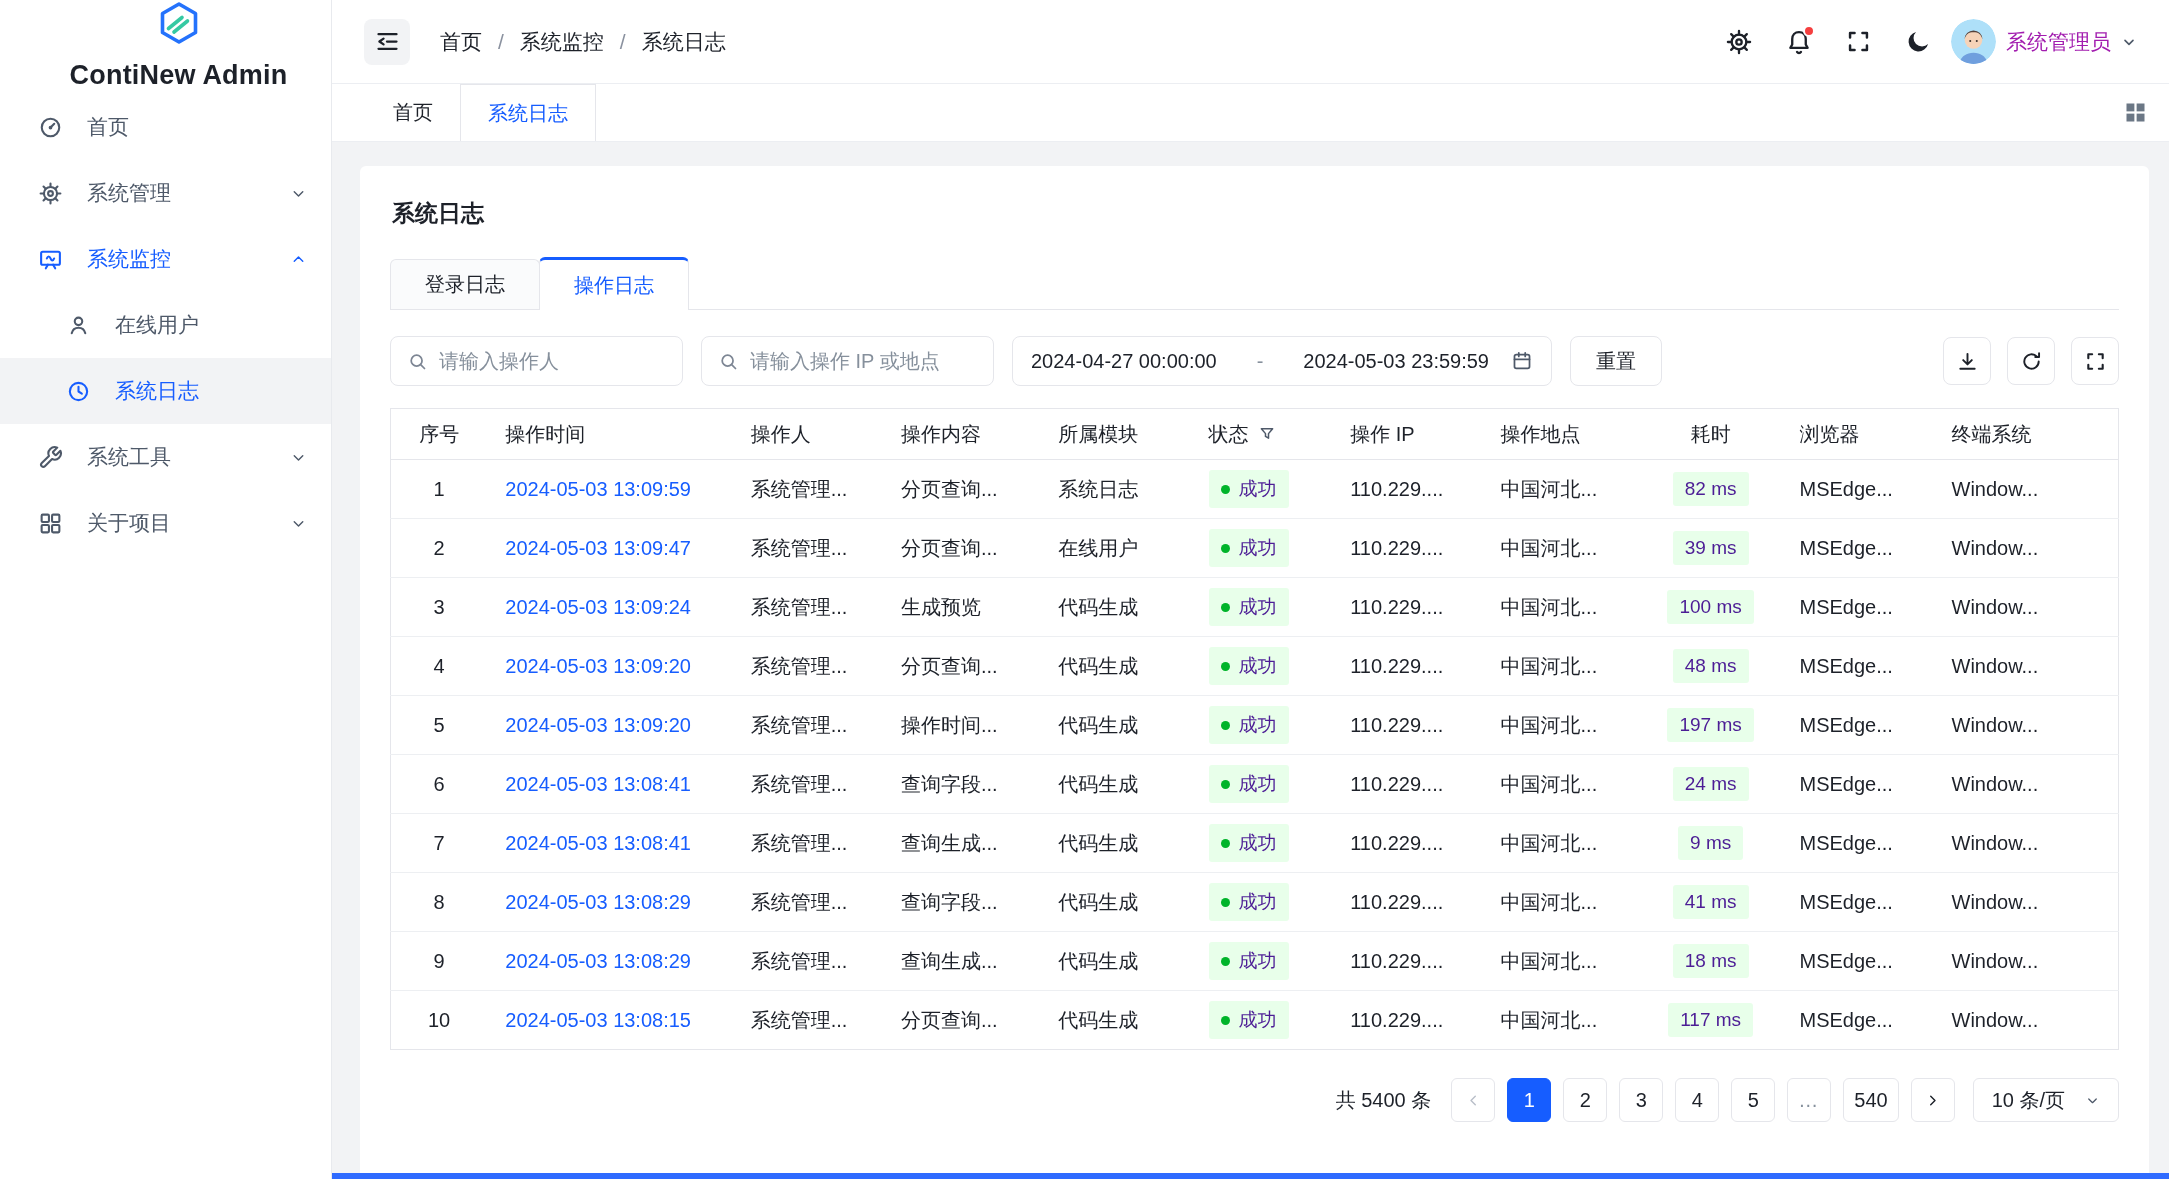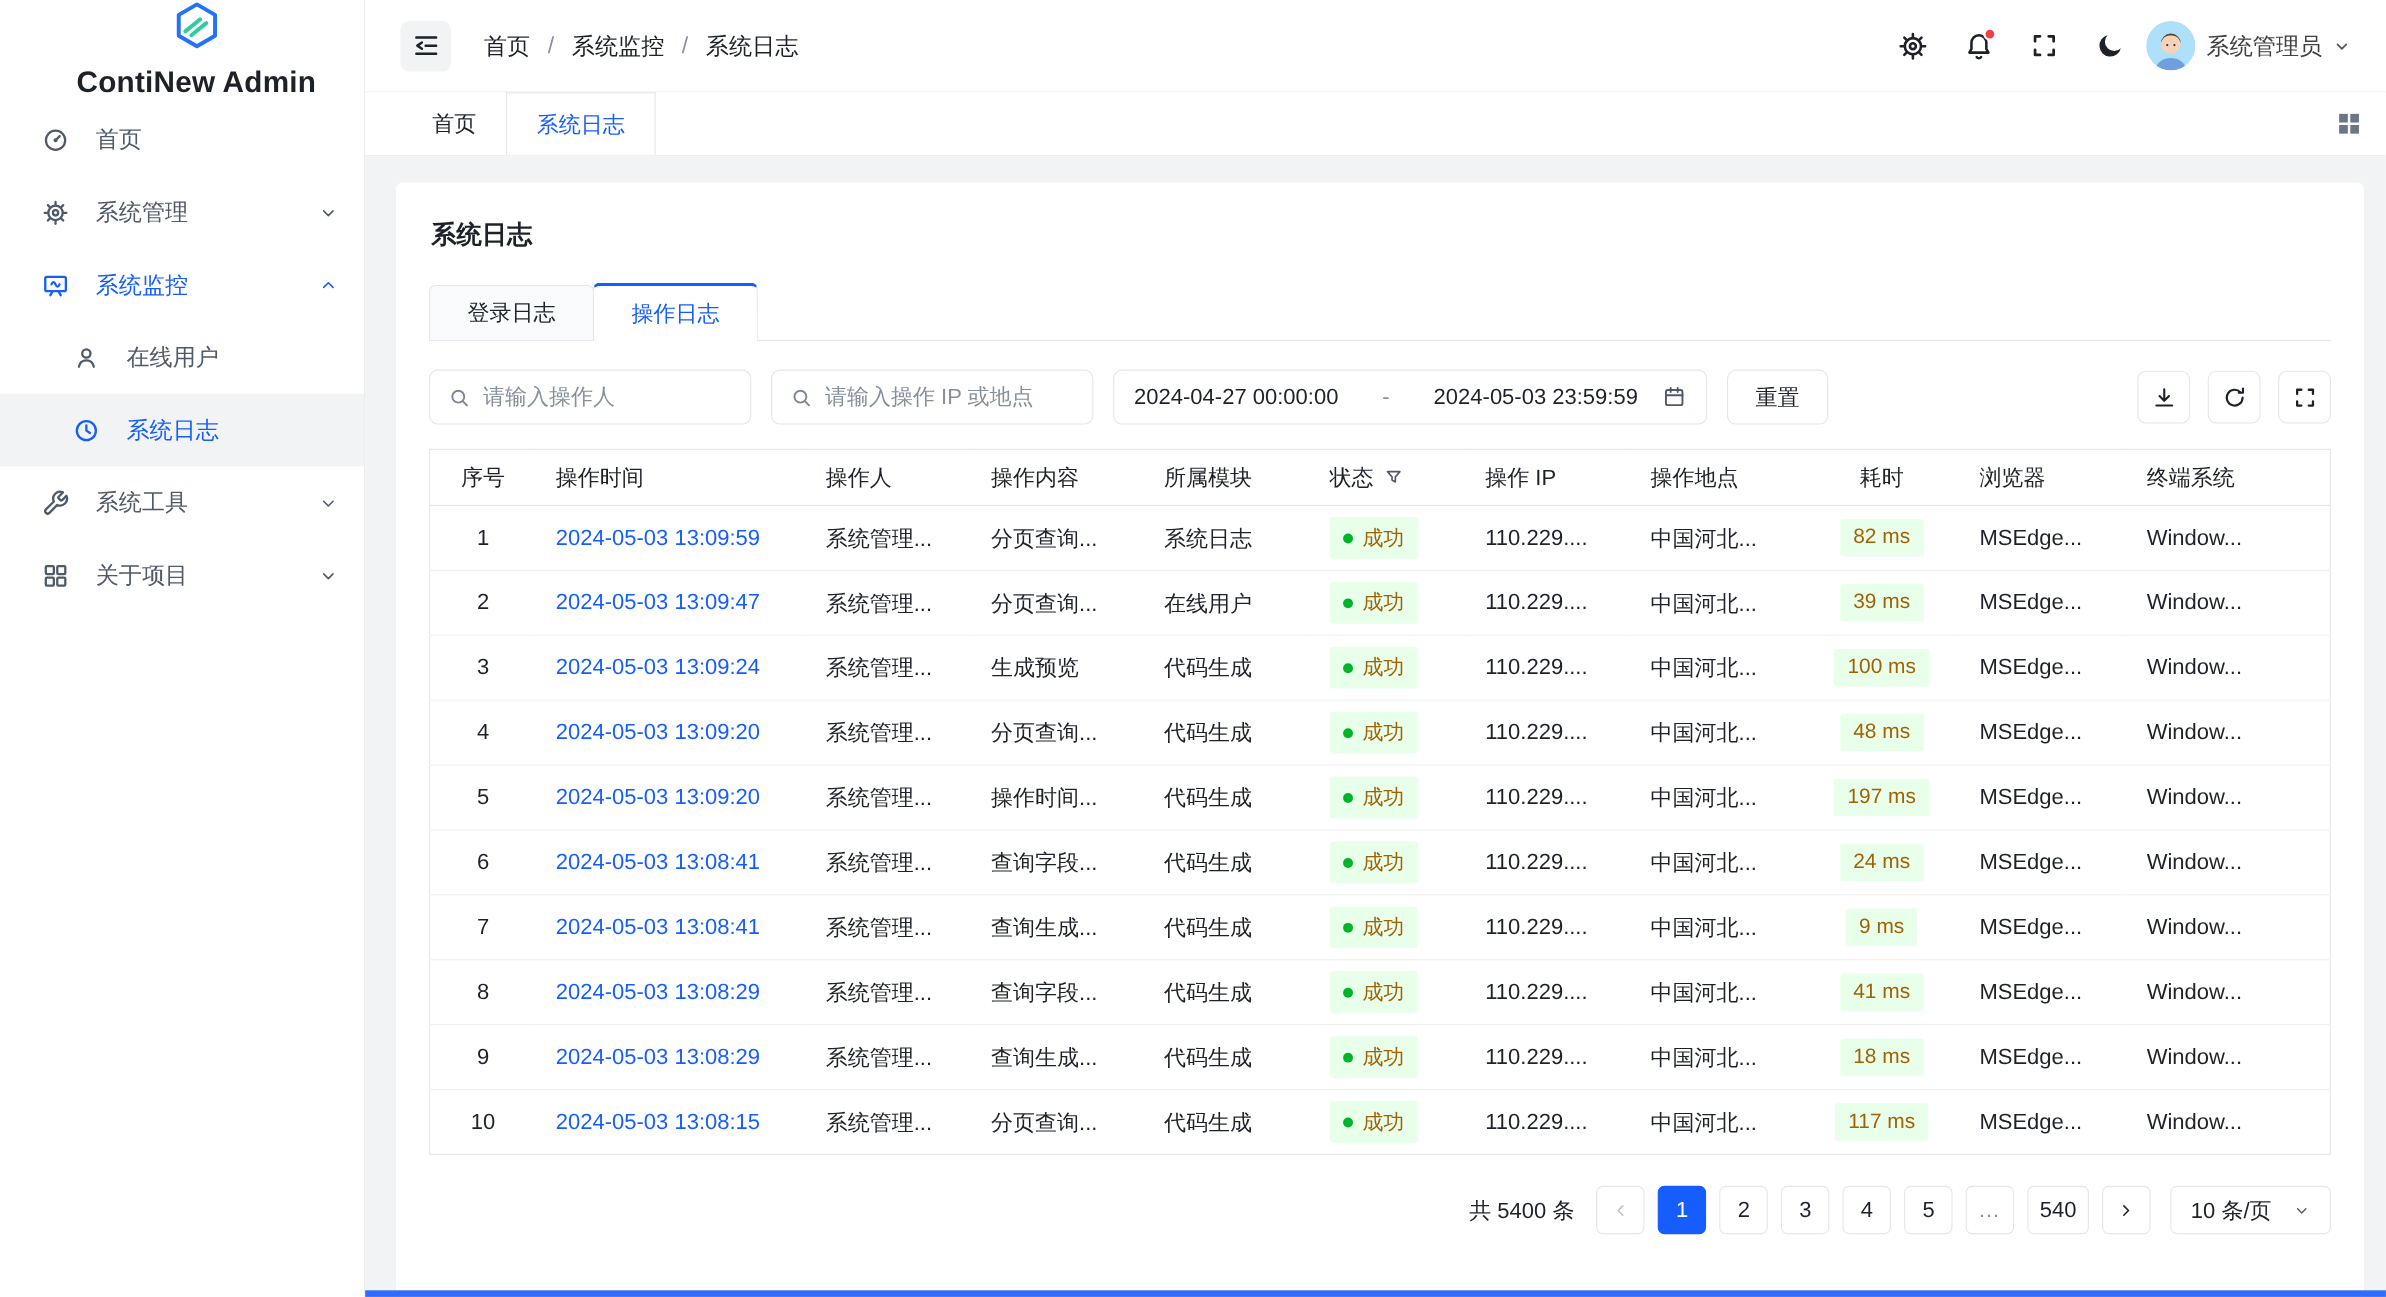--- a/index.html
+++ b/index.html
@@ -30,21 +30,21 @@
   .topbar { height:84px; display:flex; align-items:center; padding:0 32px; border-bottom:1px solid #eceef2; background:#fff; }
   .collapse-btn { width:46px; height:46px; background:#f2f3f5; border-radius:8px; display:flex; align-items:center; justify-content:center; color:#1d2129; cursor:pointer; }
   .breadcrumb { margin-left:30px; display:flex; align-items:center; gap:16px; font-size:21px; color:#1d2129; }
   .breadcrumb .sep { color:#8a919f; }
   .topbar-right { margin-left:auto; display:flex; align-items:center; gap:32px; }
   .tb-icon { width:28px; height:28px; color:#1d2129; cursor:pointer; }
   .bell-wrap { position:relative; cursor:pointer; }
   .bell-dot { position:absolute; top:-3px; right:-2px; width:12px; height:12px; border-radius:50%; background:#f53f3f; border:2px solid #fff; }
   .avatar { width:45px; height:45px; border-radius:50%; overflow:hidden; cursor:pointer; }
   .user-wrap { display:flex; align-items:center; gap:10px; cursor:pointer; margin-left:-14px; }
-  .user-name { font-size:21px; color:#404040; }
+  .user-name { font-size:21px; color:#a21caf; }
   .user-chev { width:16px; height:16px; color:#4e5969; }
 
   .tabbar { height:58px; display:flex; align-items:stretch; border-bottom:1px solid #eceef2; background:#fff; padding-left:34px; }
   .vtab { display:flex; align-items:center; padding:0 27px; font-size:20px; color:#1d2129; cursor:pointer; }
   .vtab.active { color:#165dff; border-left:1px solid #e5e6eb; border-right:1px solid #e5e6eb; border-top:1px solid #e5e6eb; background:#fff; }
   .tabbar-right { margin-left:auto; display:flex; align-items:center; padding-right:20px; }
   .apps-icon { width:27px; height:27px; color:#6b7785; cursor:pointer; }
 
   
   .content { flex:1; background:#f2f3f5; padding:24px 20px 0 28px; min-height:0; }
@@ -70,21 +70,21 @@
 
   
   table.log-table { width:100%; border-collapse:collapse; border:1px solid #e5e6eb; }
   .log-table th { height:51px; font-size:20px; font-weight:500; color:#1d2129; text-align:left; padding:0 0 0 18px; background:#fff; border-bottom:1px solid #e5e6eb; white-space:nowrap; }
   .log-table td { height:59px; font-size:20px; color:#1d2129; padding:0 0 0 18px; border-bottom:1px solid #edeff2; white-space:nowrap; }
   .log-table tr:last-child td { border-bottom:none; }
   .log-table th.c, .log-table td.c { text-align:center; padding:0 6px; }
   .th-flex { display:inline-flex; align-items:center; gap:9px; }
   .filter-ico { width:18px; height:18px; color:#4e5969; cursor:pointer; }
   .time-link { color:#165dff; cursor:pointer; }
-  .badge { display:inline-flex; align-items:center; gap:9px; background:#e8ffea; color:#a16207; font-size:19px; padding:6px 12px; border-radius:3px; }
+  .badge { display:inline-flex; align-items:center; gap:9px; background:#e8ffea; color:#4c1d95; font-size:19px; padding:6px 12px; border-radius:3px; }
   .badge .dot { width:9px; height:9px; border-radius:50%; background:#00b42a; }
   .badge.cost { gap:0; }
 
   
   .pagination { display:flex; align-items:center; justify-content:flex-end; gap:12px; margin-top:28px; font-size:20px; }
   .pg-total { margin-right:8px; color:#1d2129; }
   .pg-btn { min-width:44px; height:44px; border:1px solid #e5e6eb; border-radius:6px; background:#fff; display:flex; align-items:center; justify-content:center; color:#1d2129; font-size:20px; cursor:pointer; padding:0 10px; }
   .pg-btn.nav svg { width:17px; height:17px; }
   .pg-btn.prev { color:#b9bfc9; }
   .pg-btn.ellipsis { color:#86909c; letter-spacing:2px; }

